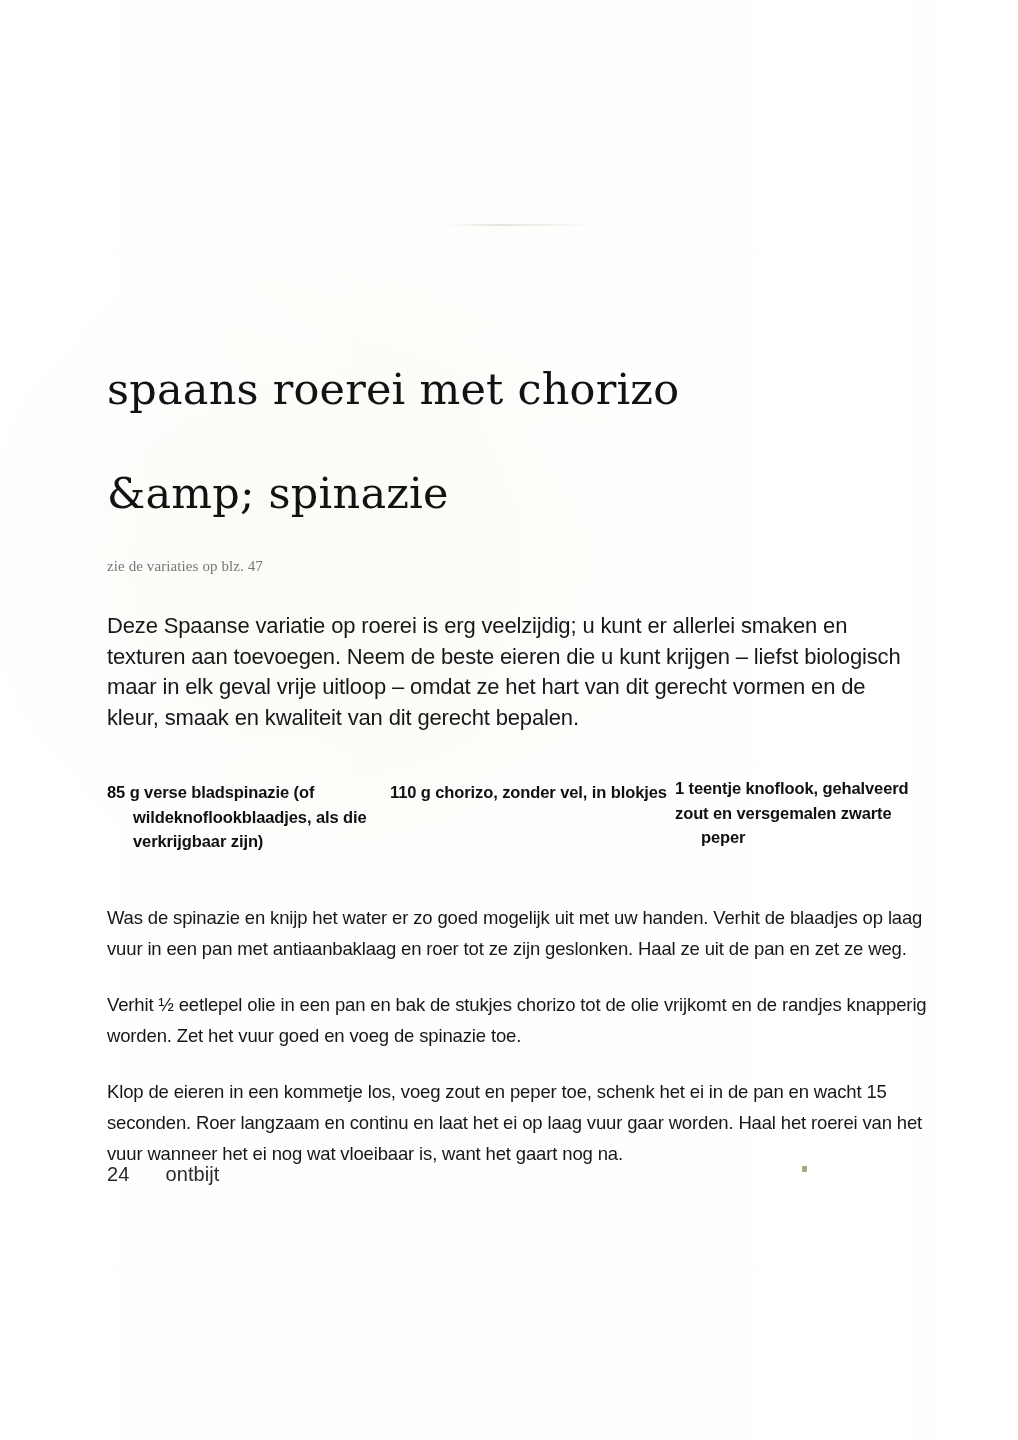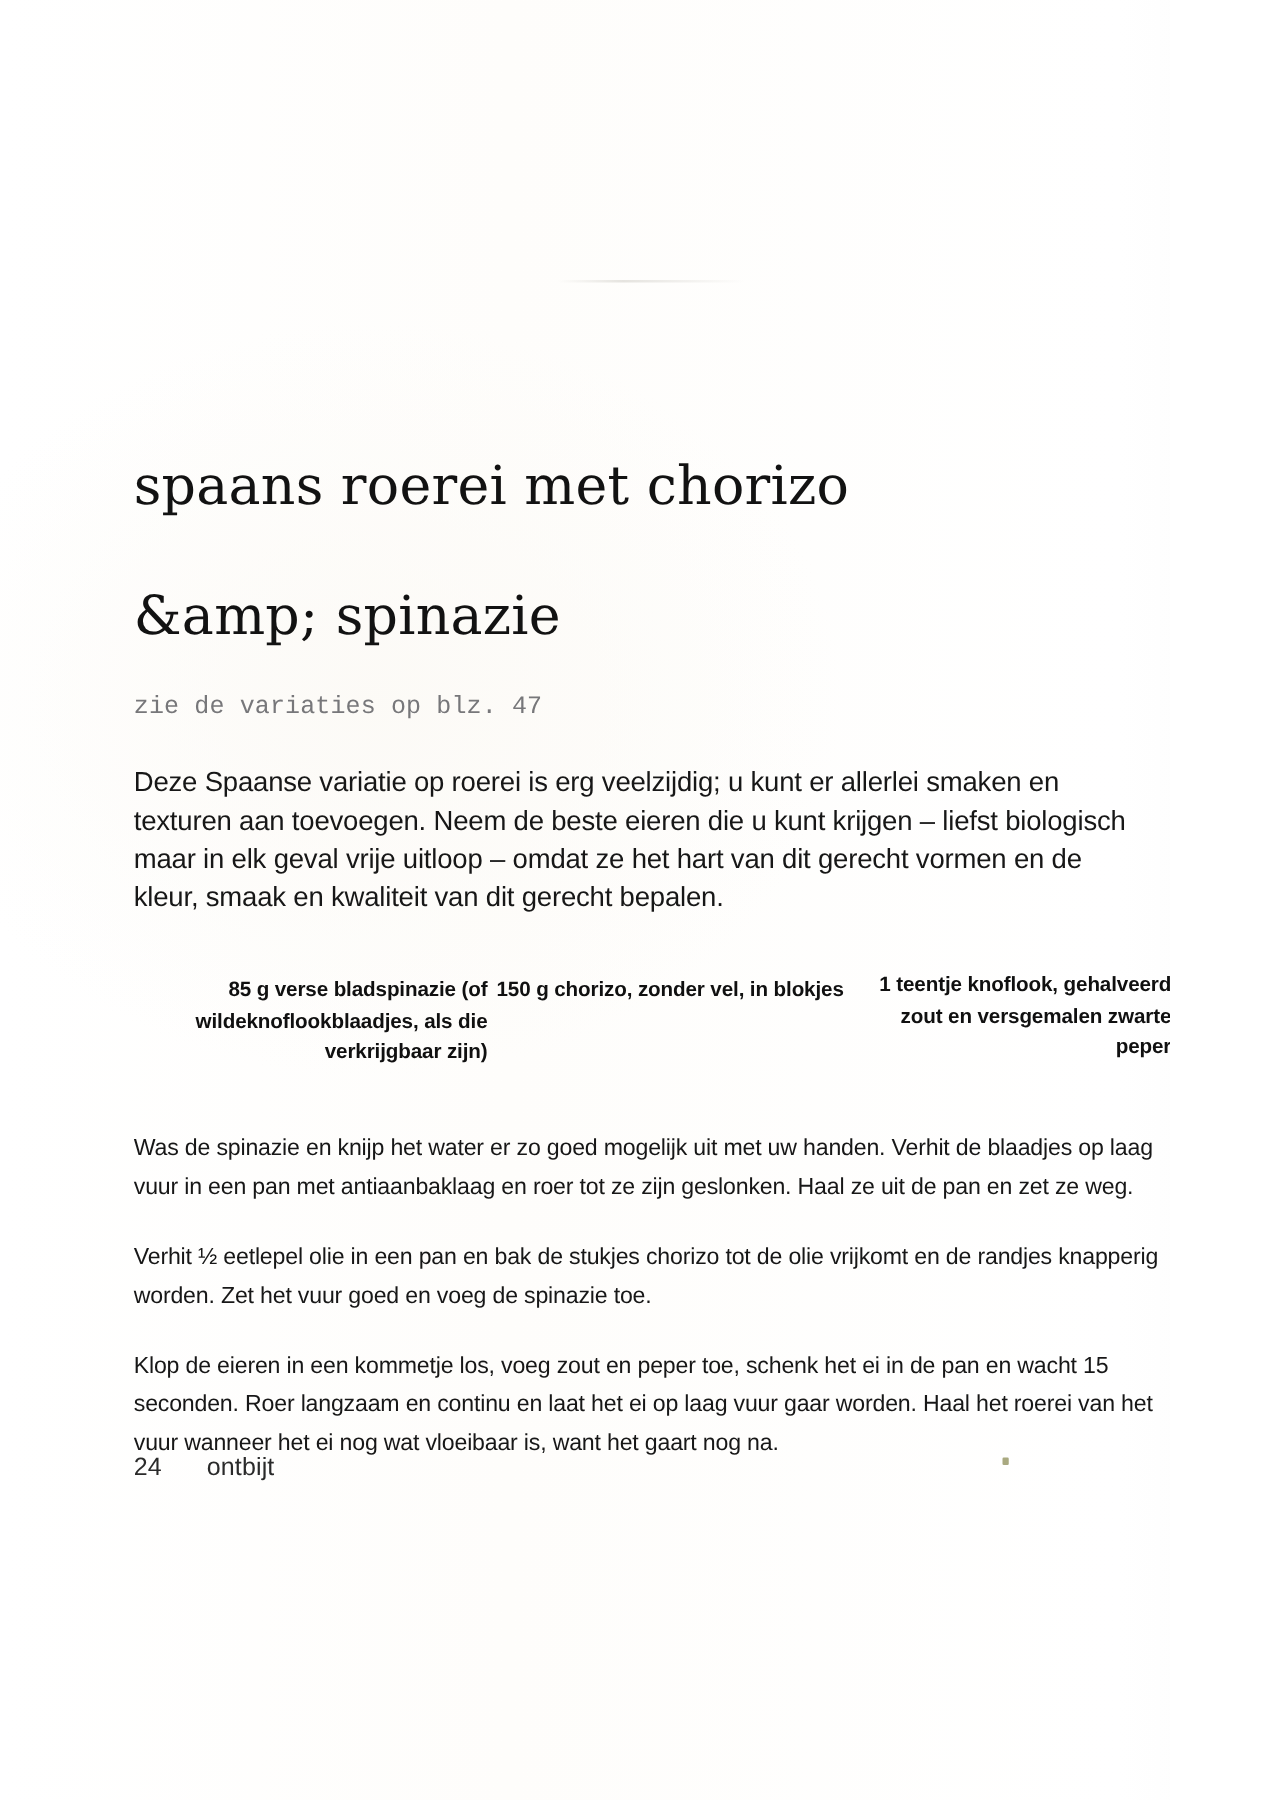--- a/index.html
+++ b/index.html
@@ -81,22 +81,22 @@
     font-size: 43px;
     line-height: 52px;
     letter-spacing: 0.2px;
     color: #121212;
     margin: 0;
     padding-top: 311px;
     white-space: pre-line;
   }
 
   .subtitle {
-    font-family: Liberation Mono, monospace;
-    font-size: 20px;
+    font-family: Liberation Serif, serif;
+    font-size: 15px;
     line-height: 22px;
     color: #77777a;
     margin: 0;
     padding-top: 36px;
     letter-spacing: 0.1px;
   }
 
   
   .intro {
     font-family: "Liberation Sans", sans-serif;
@@ -116,21 +116,20 @@
     width: 830px;
   }
 
   .ing-col {
     font-family: "Liberation Sans", sans-serif;
     font-weight: bold;
     font-size: 16.5px;
     line-height: 24.5px;
     color: #101010;
     letter-spacing: -0.1px;
-    text-align: right;
   }
 
   .ing-col-1 { width: 283px; }
   .ing-col-2 { width: 285px; }
   .ing-col-3 { width: 262px; margin-top: -4px; }
 
   .ing-item {
     padding-left: 26px;
     text-indent: -26px;
     margin: 0;
@@ -189,21 +188,21 @@
 
     <p class="intro">Deze Spaanse variatie op roerei is erg veelzijdig; u kunt er allerlei smaken en texturen aan toevoegen. Neem de beste eieren die u kunt krijgen – liefst biologisch maar in elk geval vrije uitloop – omdat ze het hart van dit gerecht vormen en de kleur, smaak en kwaliteit van dit gerecht bepalen.</p>
 
     <div class="ingredients">
 
       <div class="ing-col ing-col-1">
         <p class="ing-item">85 g verse bladspinazie (of wildeknoflookblaadjes, als die verkrijgbaar zijn)</p>
       </div>
 
       <div class="ing-col ing-col-2">
-        <p class="ing-item">150 g chorizo, zonder vel, in blokjes</p>
+        <p class="ing-item">110 g chorizo, zonder vel, in blokjes</p>
       </div>
 
       <div class="ing-col ing-col-3">
         <p class="ing-item">1 teentje knoflook, gehalveerd</p>
         <p class="ing-item">zout en versgemalen zwarte peper</p>
       </div>
 
     </div>
 
     <div class="method">

